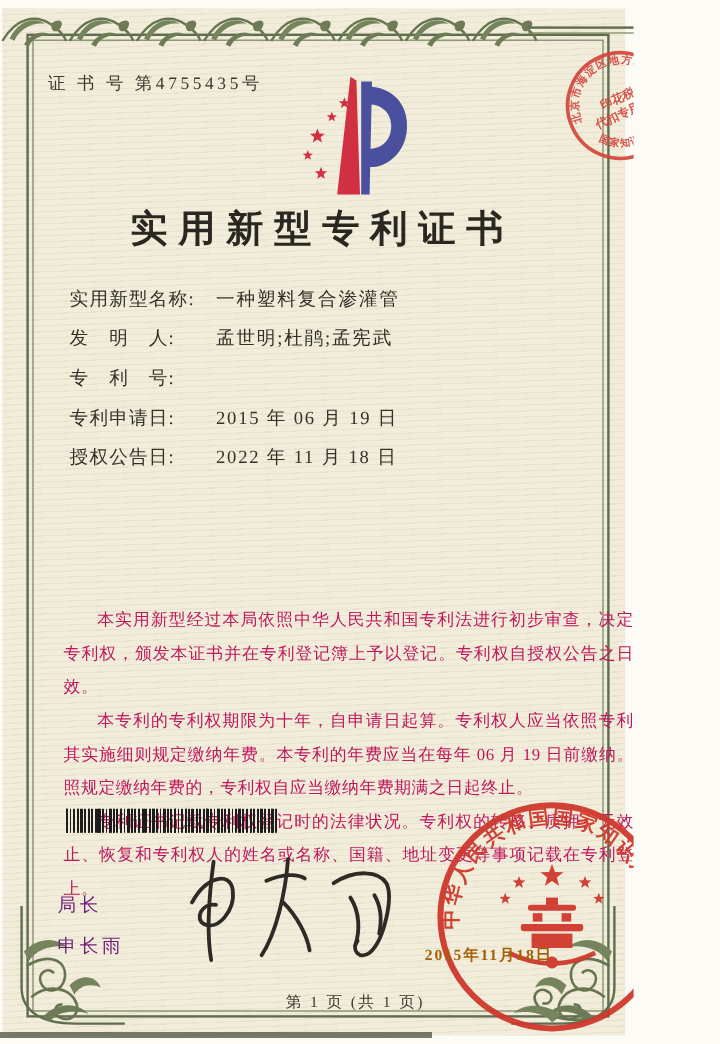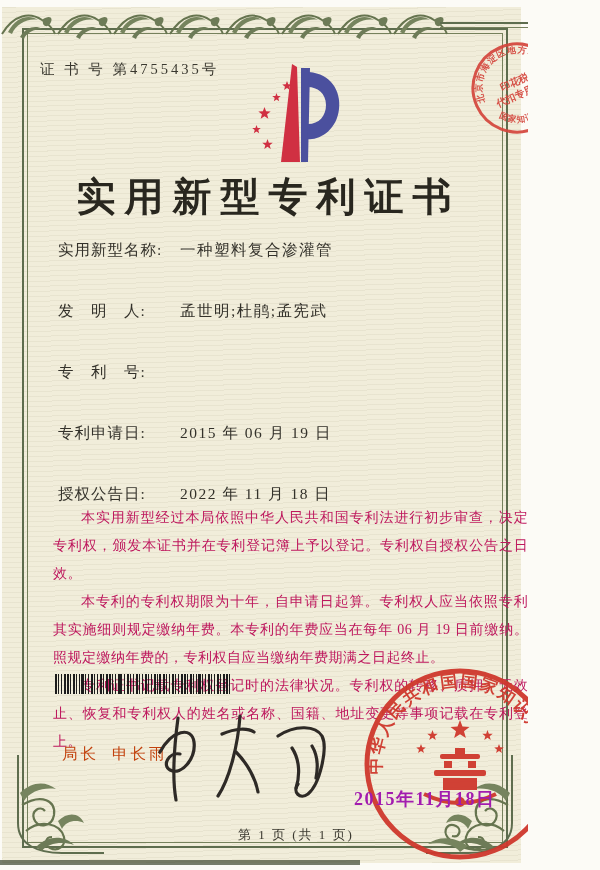--- a/index.html
+++ b/index.html
@@ -19,47 +19,47 @@
     content:""; position:absolute; left:3px; top:3px; right:3px; bottom:3px;
     border:1px solid #76815c;
   }
   .edge-shadow { position:absolute; left:0; bottom:5px; width:360px; height:5px; background:#49523b; opacity:.75; }
 
   .cert-no { position:absolute; left:40px; top:60px; font-size:14.5px; letter-spacing:3px; color:#3a382f; }
 
   .logo { position:absolute; left:247px; top:58px; width:96px; height:112px; }
 
   .title { position:absolute; left:0; top:170px; width:100%; text-align:center;
-           font-size:39px; font-weight:bold; letter-spacing:9px; color:#29271f; text-indent:9px; }
-
-  .fields { position:absolute; left:58px; top:239px; display:flex; flex-direction:column; gap:40px;
+           font-size:31px; font-weight:bold; letter-spacing:9px; color:#29271f; text-indent:9px; }
+
+  .fields { position:absolute; left:58px; top:239px; display:flex; flex-direction:column; gap:12px;
             font-size:15.5px; color:#33312a; }
   .field-row { display:flex; align-items:baseline; line-height:21px; }
   .field-label { display:inline-block; min-width:122px; letter-spacing:1px; }
   .field-value { letter-spacing:1.5px; }
 
   .body-text { position:absolute; left:53px; top:504px; width:505px; font-size:14px;
                line-height:28px; color:#be185d; text-align:justify; letter-spacing:0.5px; }
   .body-text p { text-indent:2em; }
 
   .barcode { position:absolute; left:55px; top:674px; width:176px; height:20px;
     background-image:
       repeating-linear-gradient(90deg,#1c1c1c 0 1.5px,transparent 1.5px 3px),
       repeating-linear-gradient(90deg,#1c1c1c 0 2px,transparent 2px 9px),
       repeating-linear-gradient(90deg,#1c1c1c 0 1px,transparent 1px 13px);
   }
 
-  .officials { position:absolute; left:62px; top:744px; display:flex; gap:13px;
-               font-size:15.5px; letter-spacing:3px; color:#c2410c; }
+  .officials { position:absolute; left:48px; top:744px; display:flex; flex-direction:column; gap:13px;
+               font-size:15.5px; letter-spacing:3px; color:#701a75; }
   .signature-svg { position:absolute; left:140px; top:700px; width:200px; height:112px; }
 
   .tax-stamp-svg { position:absolute; left:462px; top:33px; width:110px; height:110px; opacity:.92; }
   .seal-svg { position:absolute; left:360px; top:662px; width:200px; height:204px; opacity:.95; }
-  .seal-date { position:absolute; left:354px; top:787px; font-size:18px; letter-spacing:1.5px;
-               color:#a21caf; font-weight:bold; }
+  .seal-date { position:absolute; left:354px; top:787px; font-size:13px; letter-spacing:1.5px;
+               color:#a16207; font-weight:bold; }
 
   .footer { position:absolute; left:0; top:826px; width:100%; text-align:center;
             font-size:13px; letter-spacing:2px; color:#3a382f;margin-left:32px; }
 
   .ornament { position:absolute; pointer-events:none; }
   .orn-top { left:0; top:2px; width:450px; height:46px; }
   .orn-line-topright { position:absolute; left:440px; top:22px; width:140px; height:6px;
       border-top:2px solid #5e6d4e; border-bottom:1px solid #76815c; }
   .orn-bl { left:12px; bottom:12px; width:95px; height:105px; }
   .orn-br { right:10px; bottom:12px; width:95px; height:105px; transform:scaleX(-1); }

